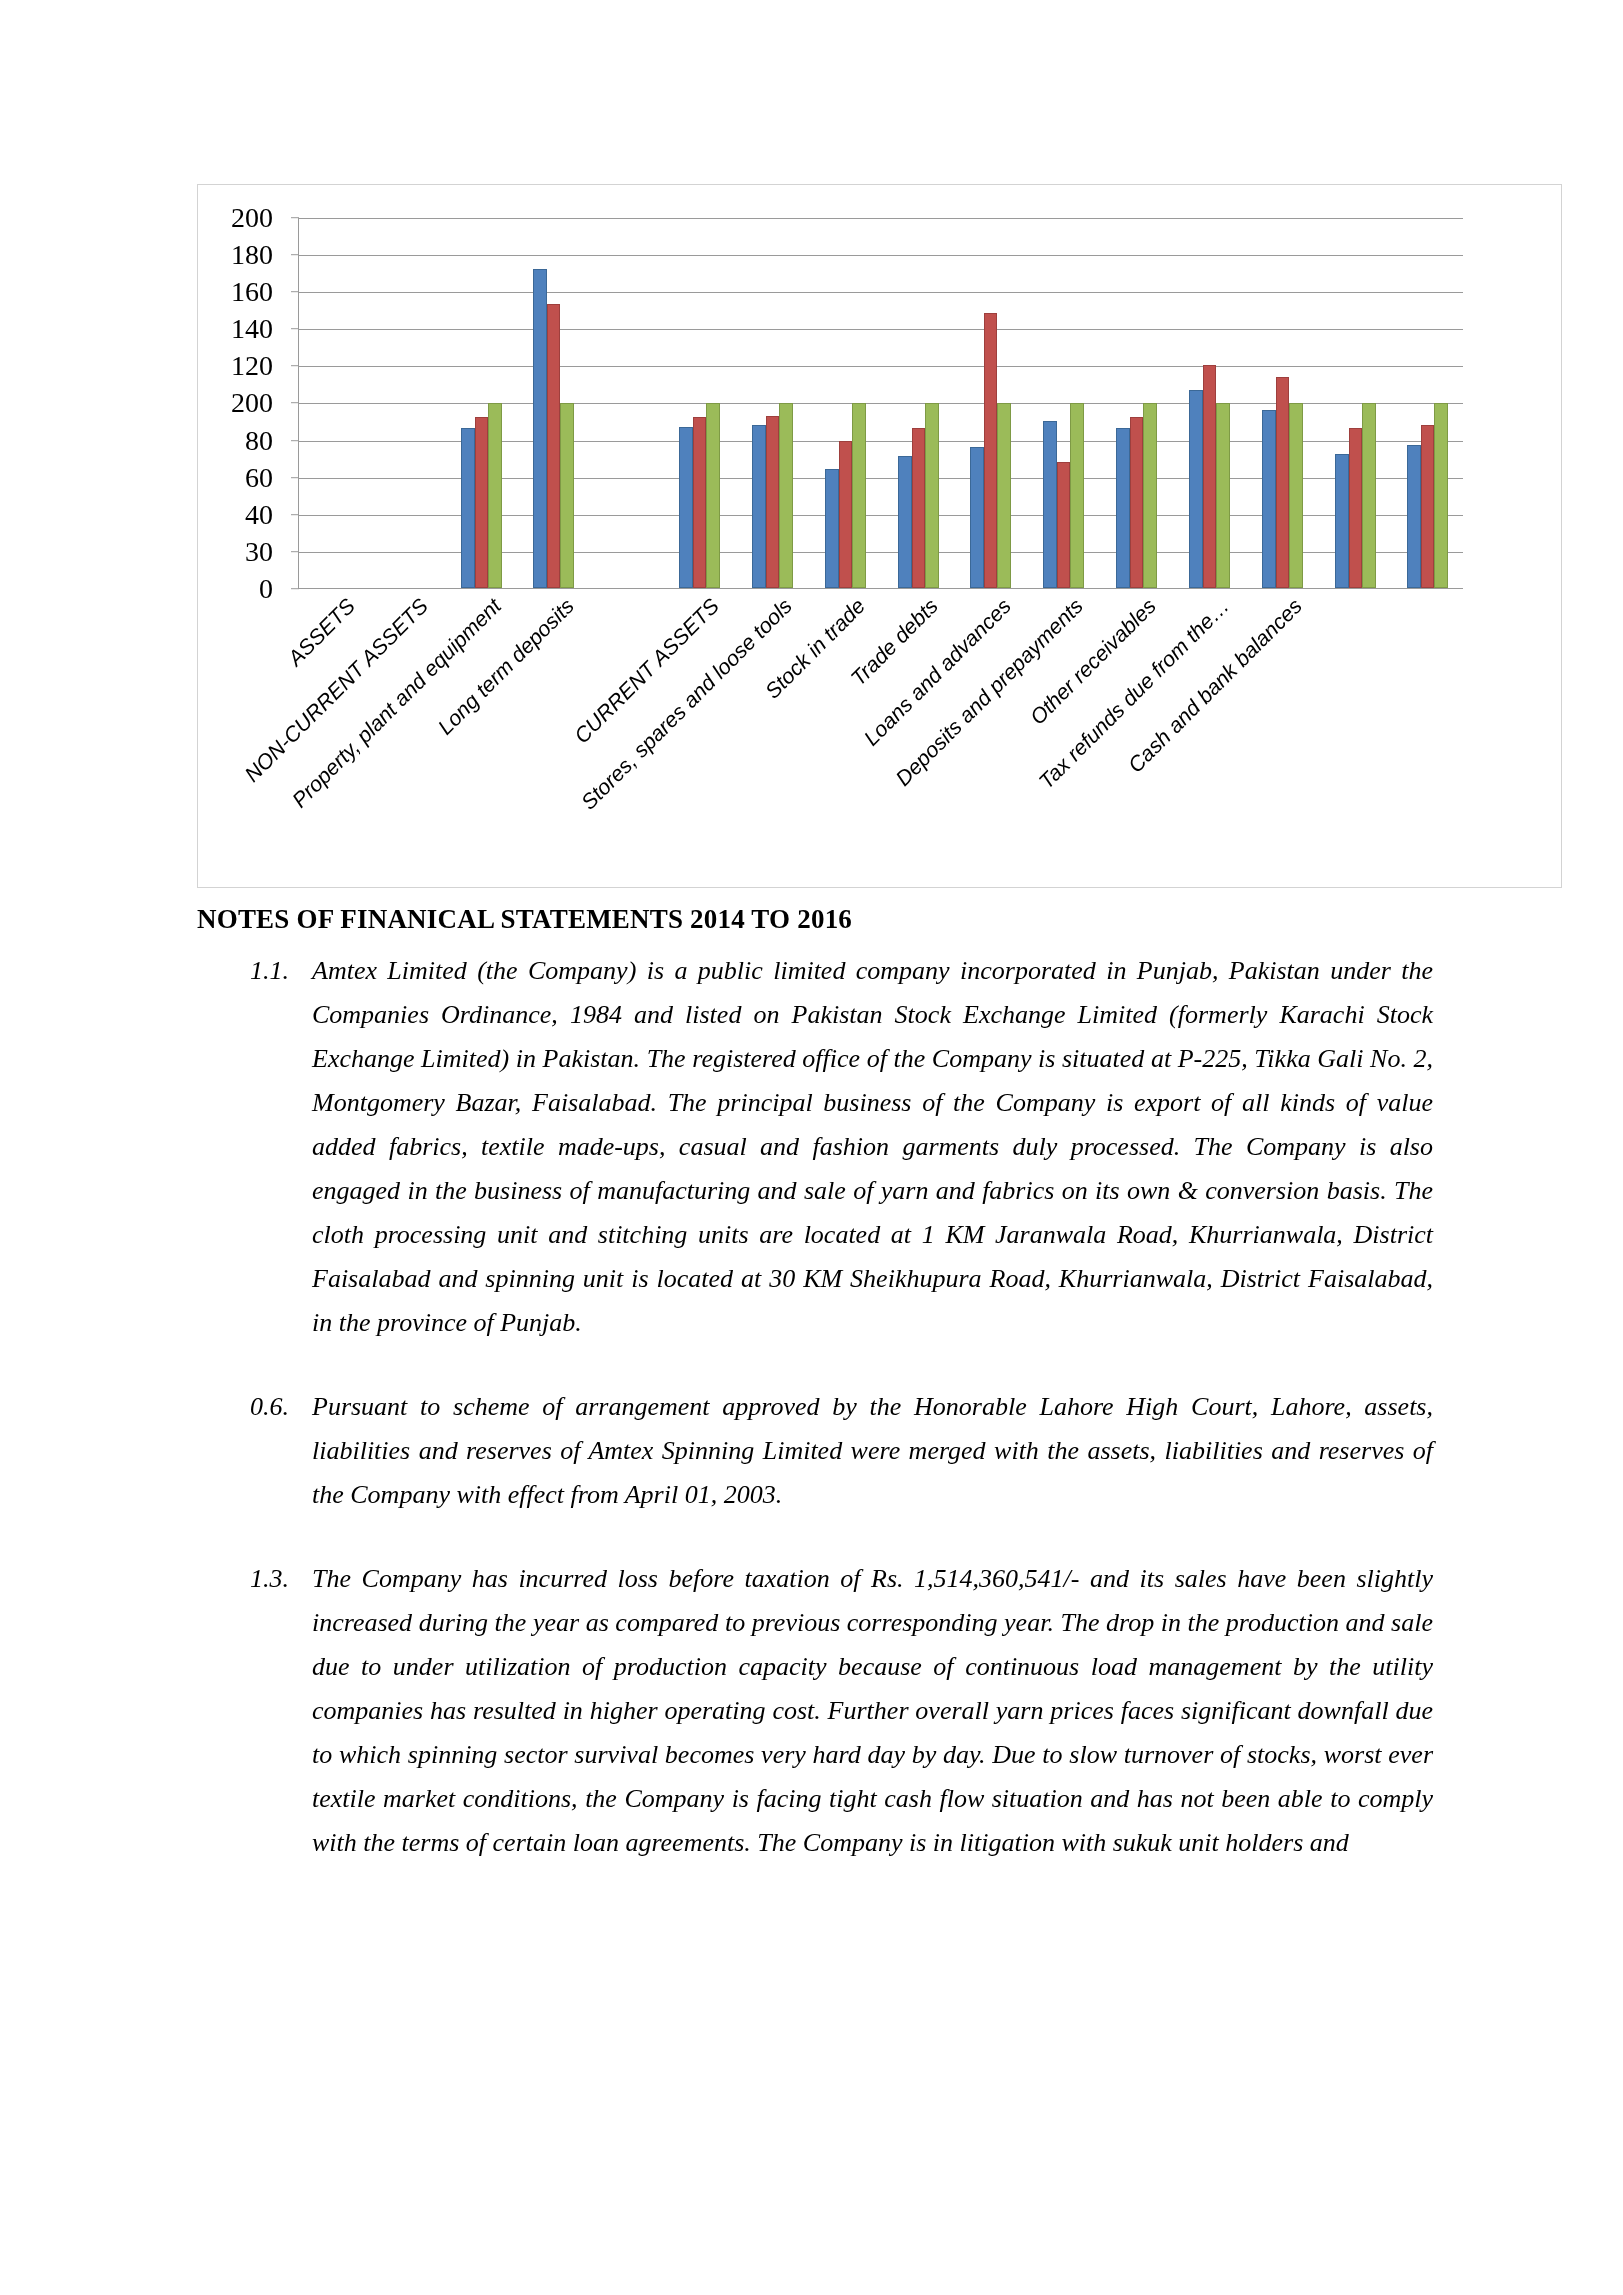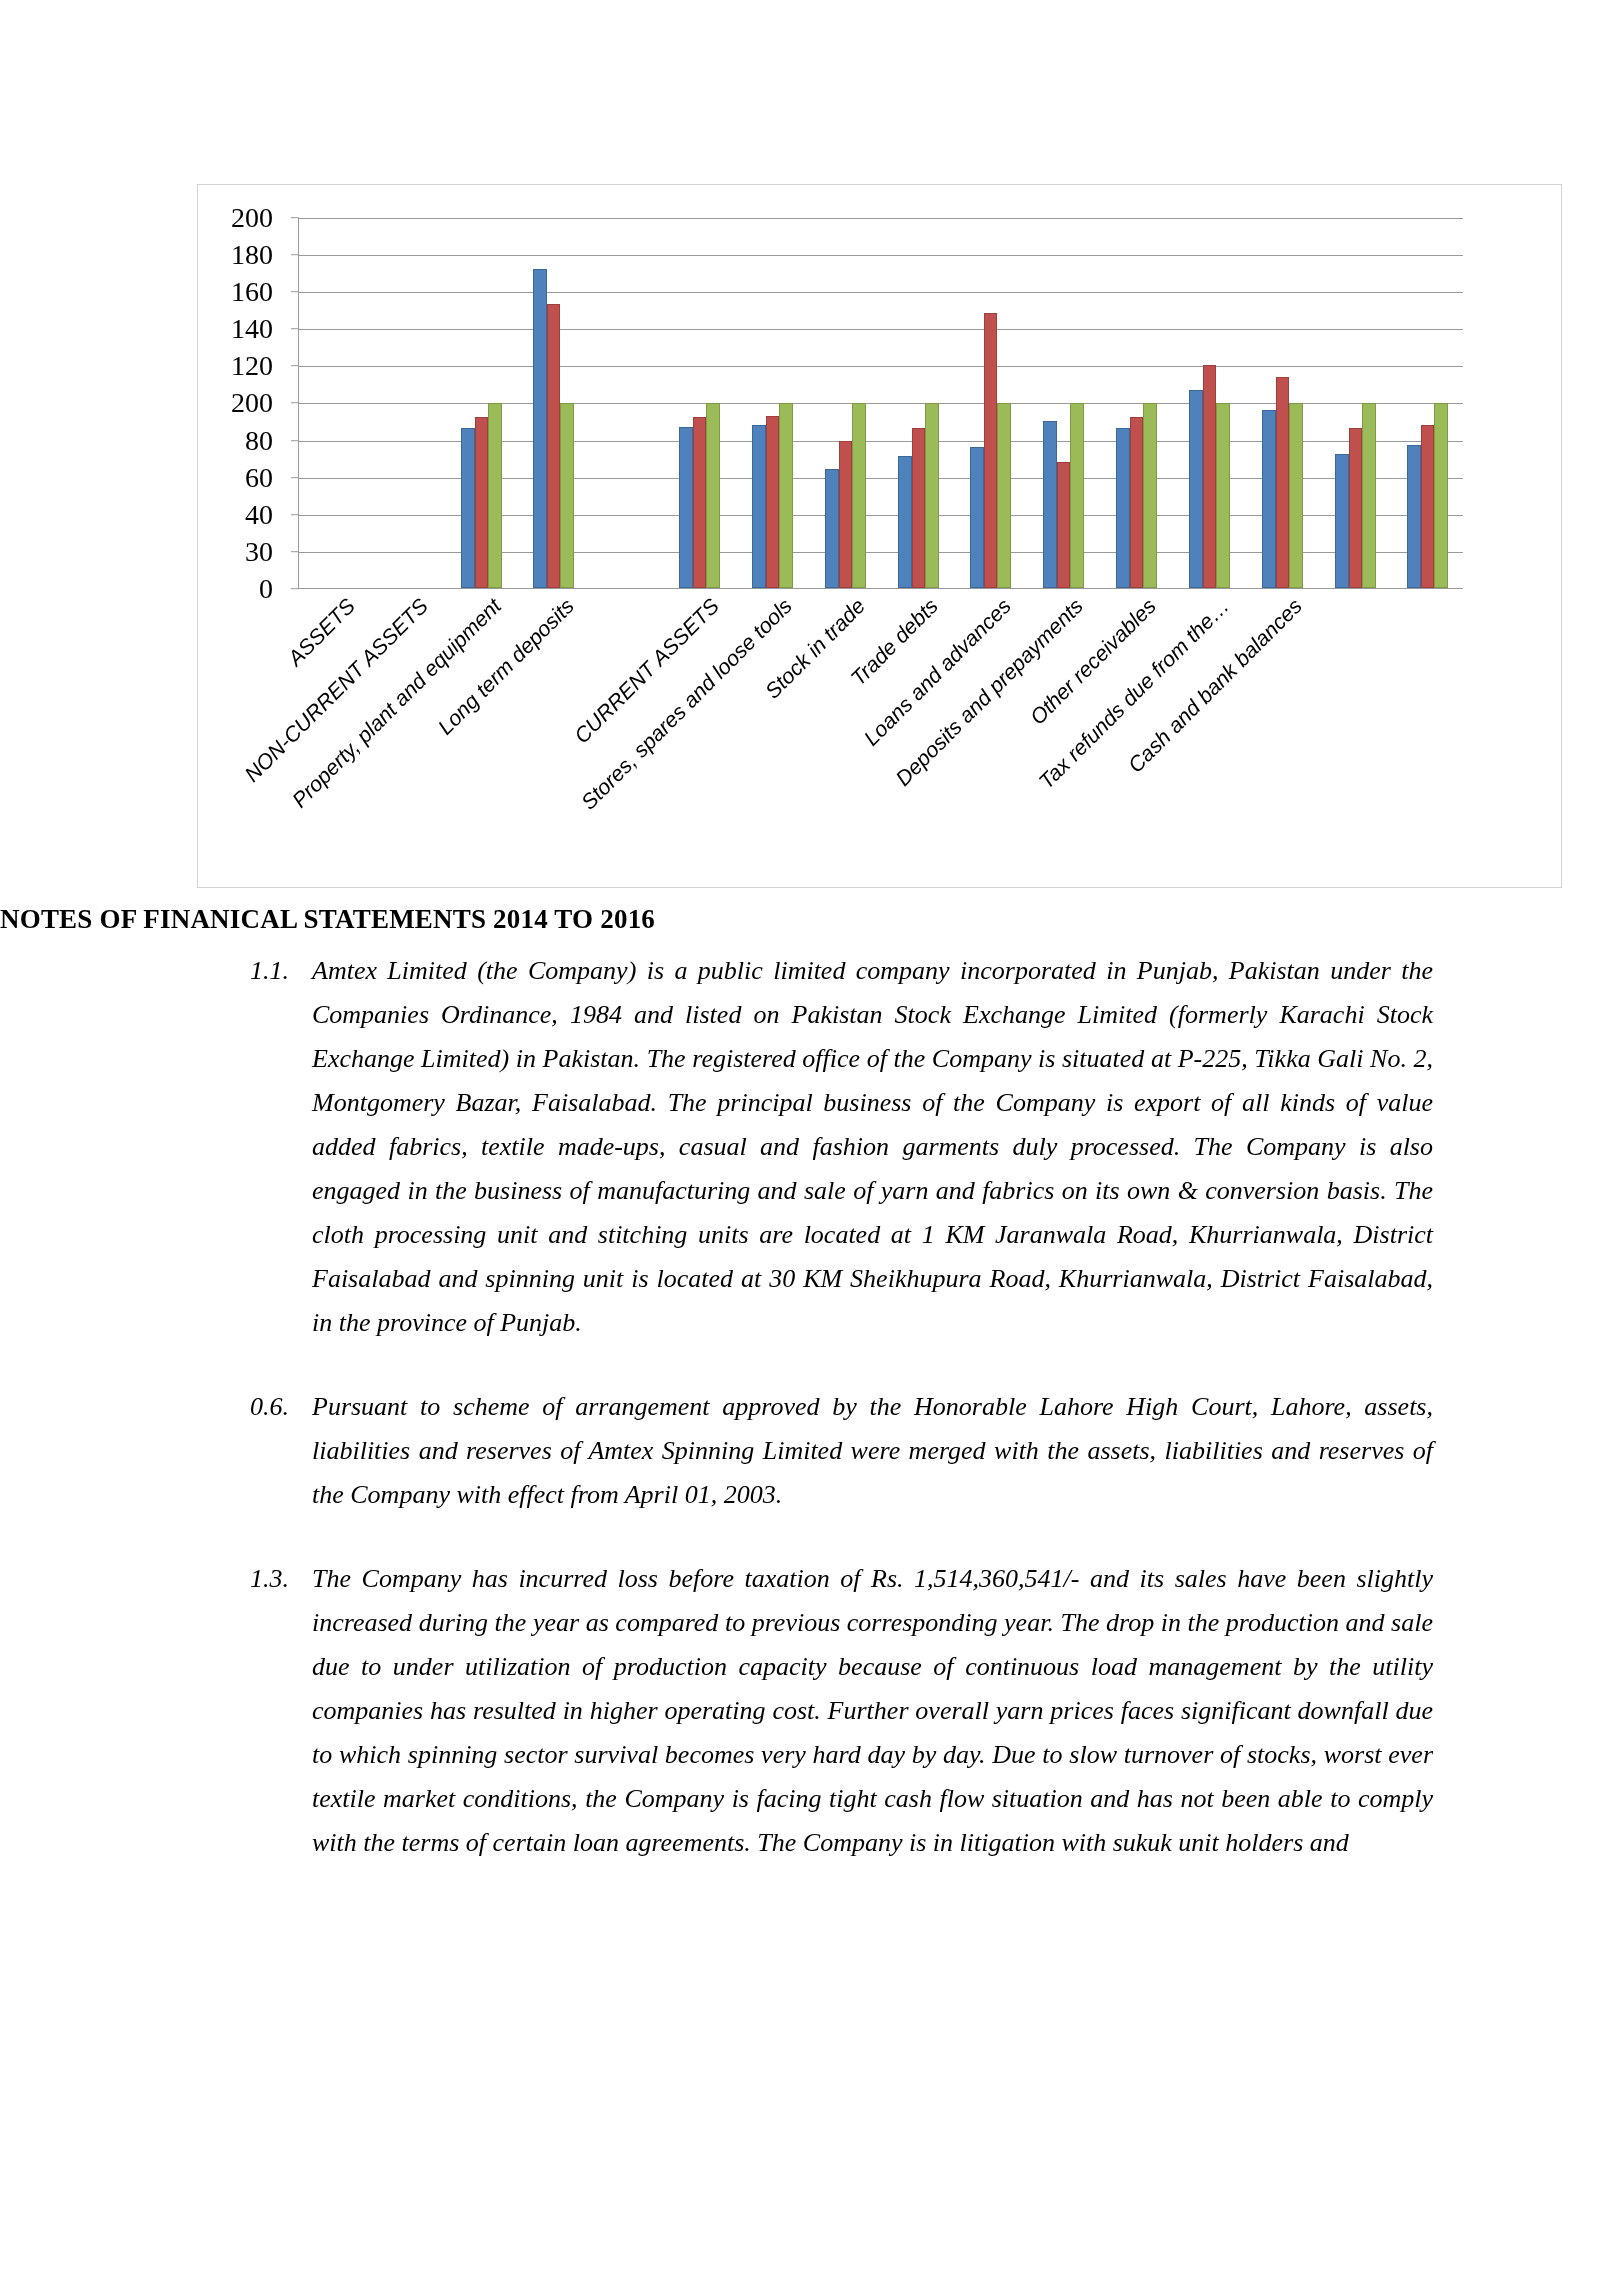--- a/index.html
+++ b/index.html
@@ -130,20 +130,21 @@
   }
 
   
   #doc {
     position: absolute;
     left: 0;
     top: 904px;
     width: 1623px;
   }
   #notes-heading {
+    margin-left: 197px;
     font-size: 27px;
     font-weight: bold;
     letter-spacing: 0.2px;
   }
   #section-1 {
     margin-left: 250px;
     margin-top: 20.6px;
     font-size: 27px;
     font-weight: bold;
   }

